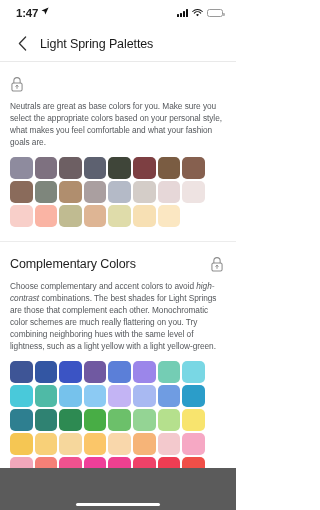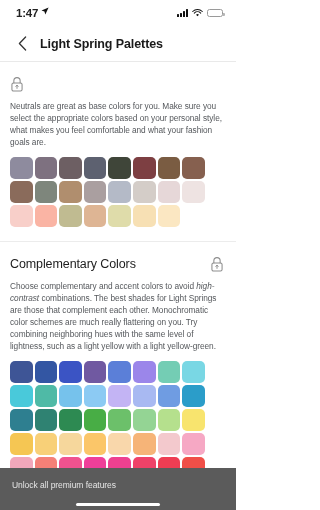--- a/index.html
+++ b/index.html
@@ -55,21 +55,21 @@
     padding:0 14px;
     border-bottom:1px solid #e9e9e9;
   }
   .back-btn {
     width:16px; height:16px;
     display:flex; align-items:center; justify-content:center;
     margin-right:10px;
   }
   .nav-title {
     font-size:12.5px;
-    font-weight:bold;
+    font-weight:normal;
     letter-spacing:-0.1px;
     color:#1a1a1a;
   }
 
   
   .content {
     position:absolute;
     top:62px; bottom:42px; left:0; right:0;
     overflow:hidden;
     background:#fff;
@@ -262,15 +262,14 @@
         <div class="sw" style="background: rgb(238, 64, 144);"></div>
         <div class="sw" style="background: rgb(239, 66, 104);"></div>
         <div class="sw" style="background: rgb(239, 61, 83);"></div>
         <div class="sw" style="background: rgb(240, 79, 72);"></div>
       </div>
   </div>
 
 </div>
 
 <div class="bottombar">
-  <div class="bb-text">Unlock all premium features</div>
   <div class="home-ind"></div>
 </div>
 
 </body></html>

